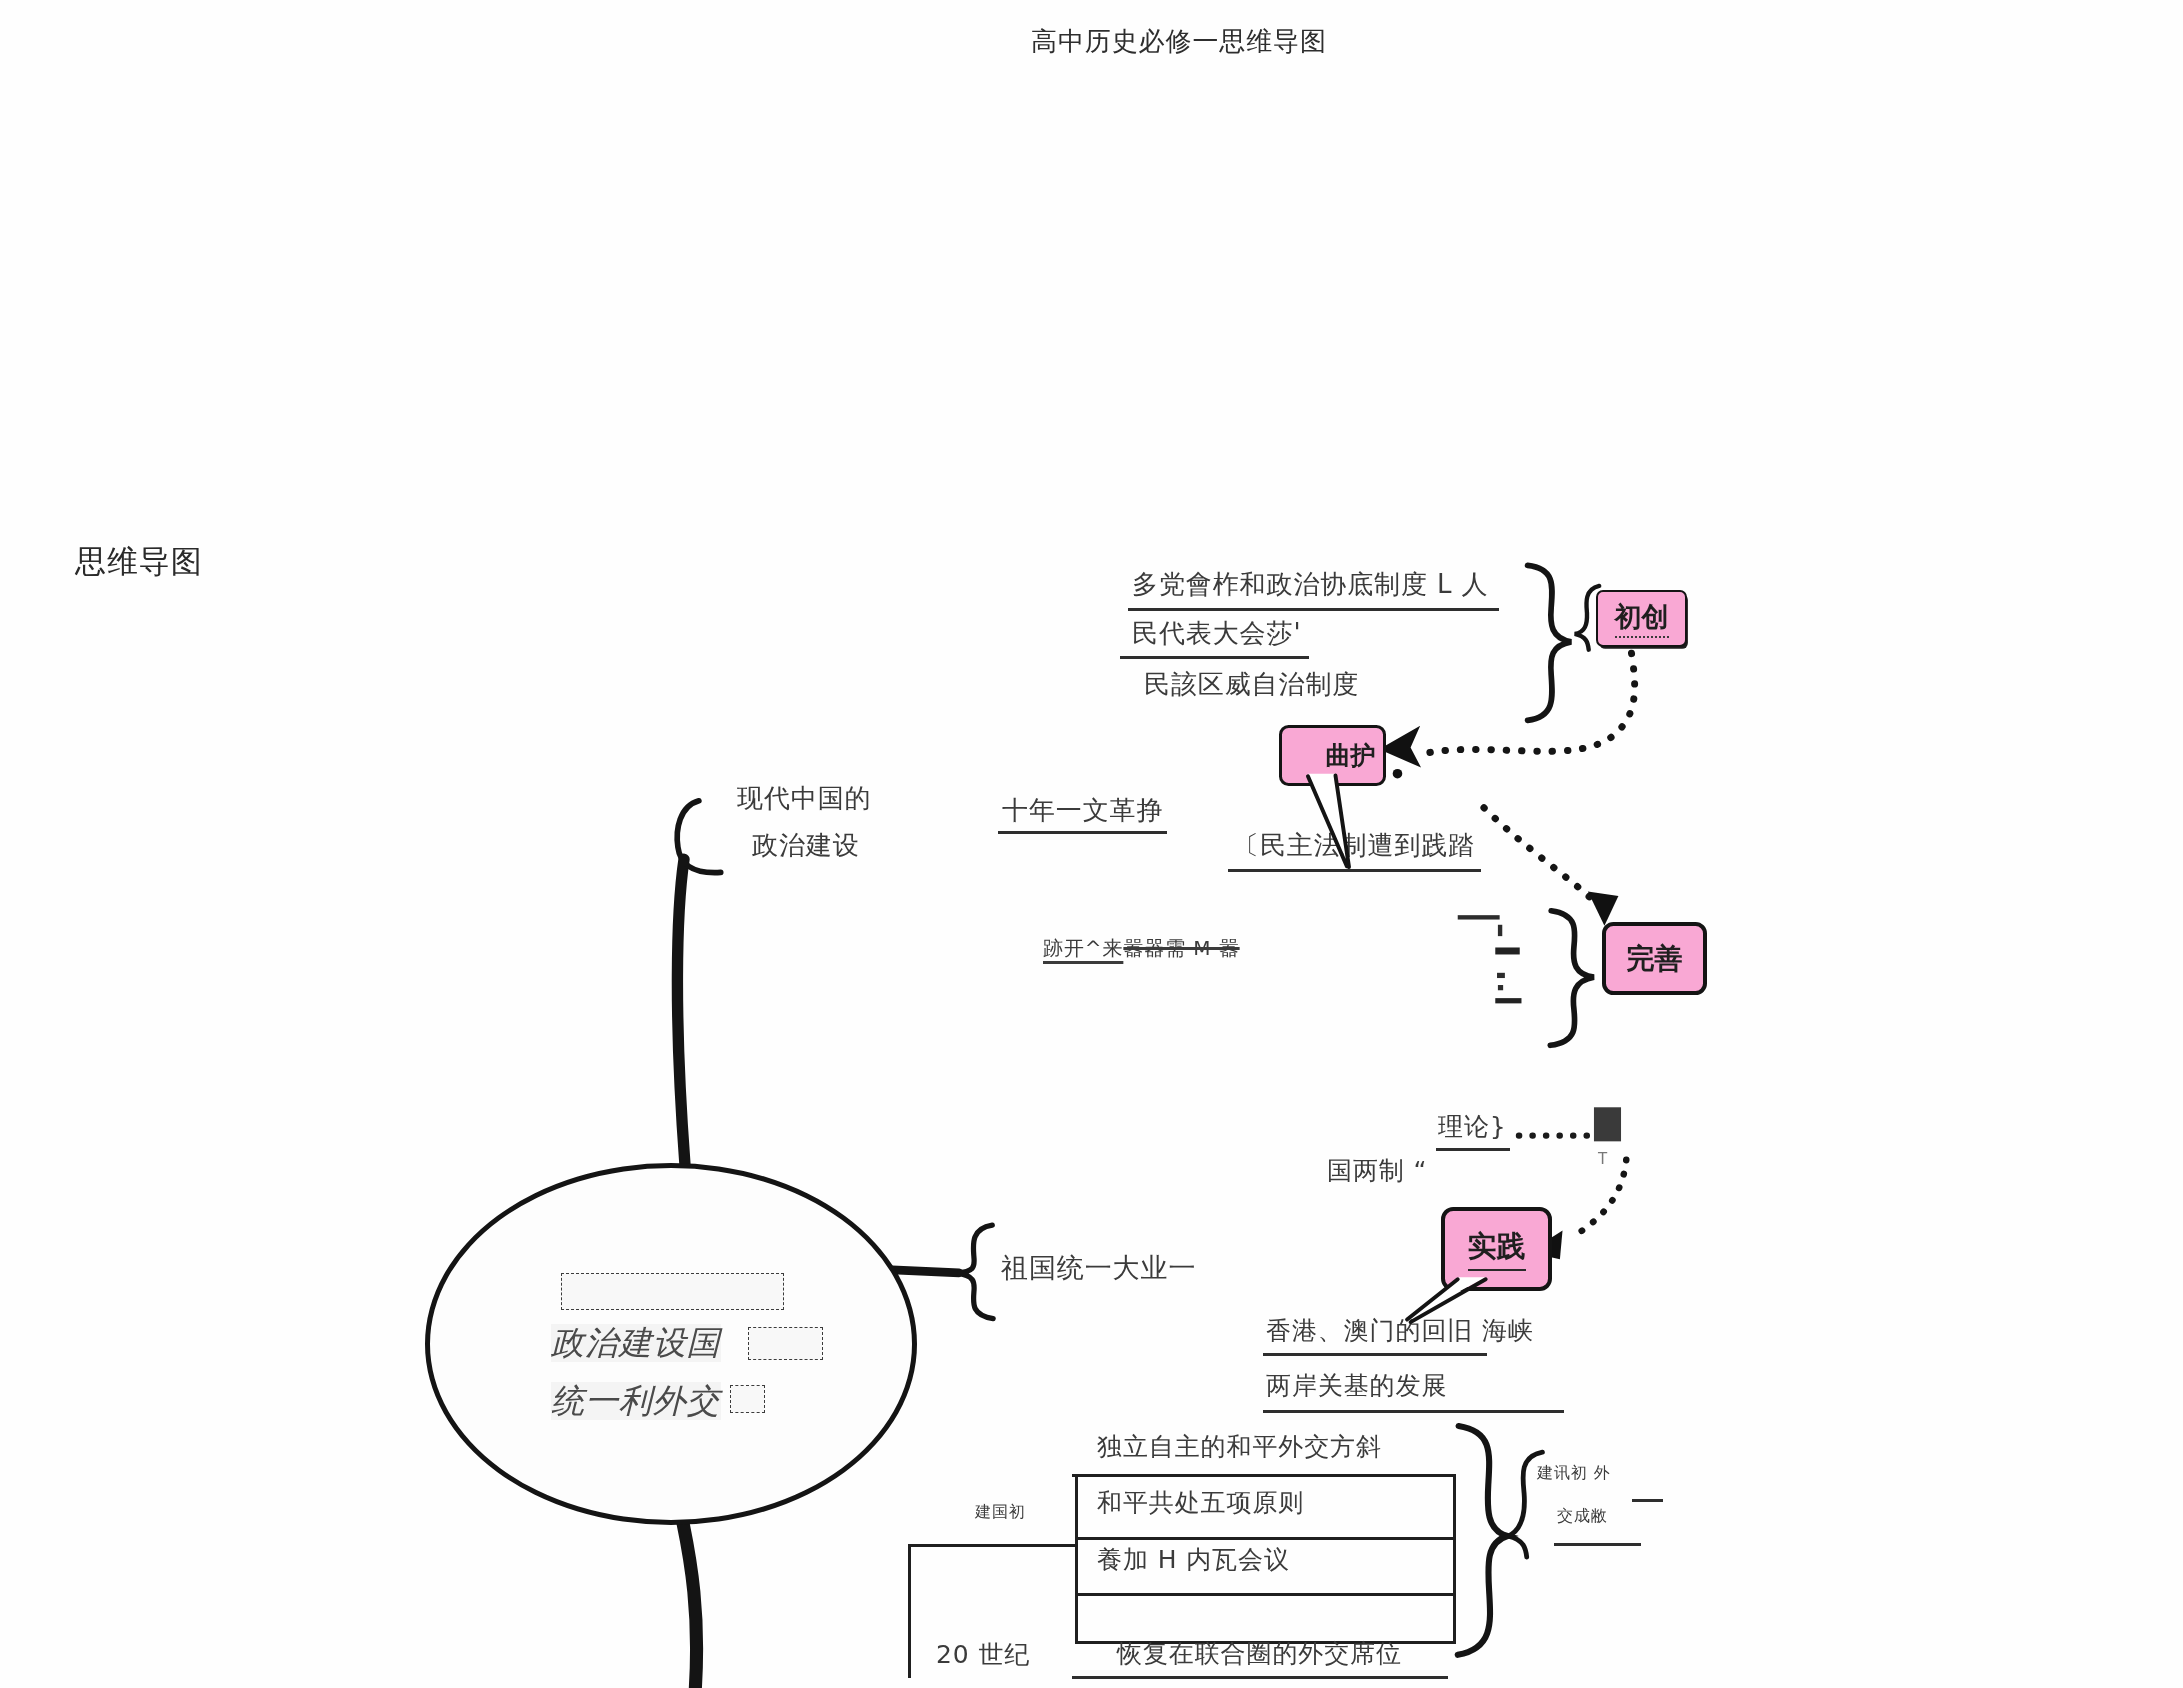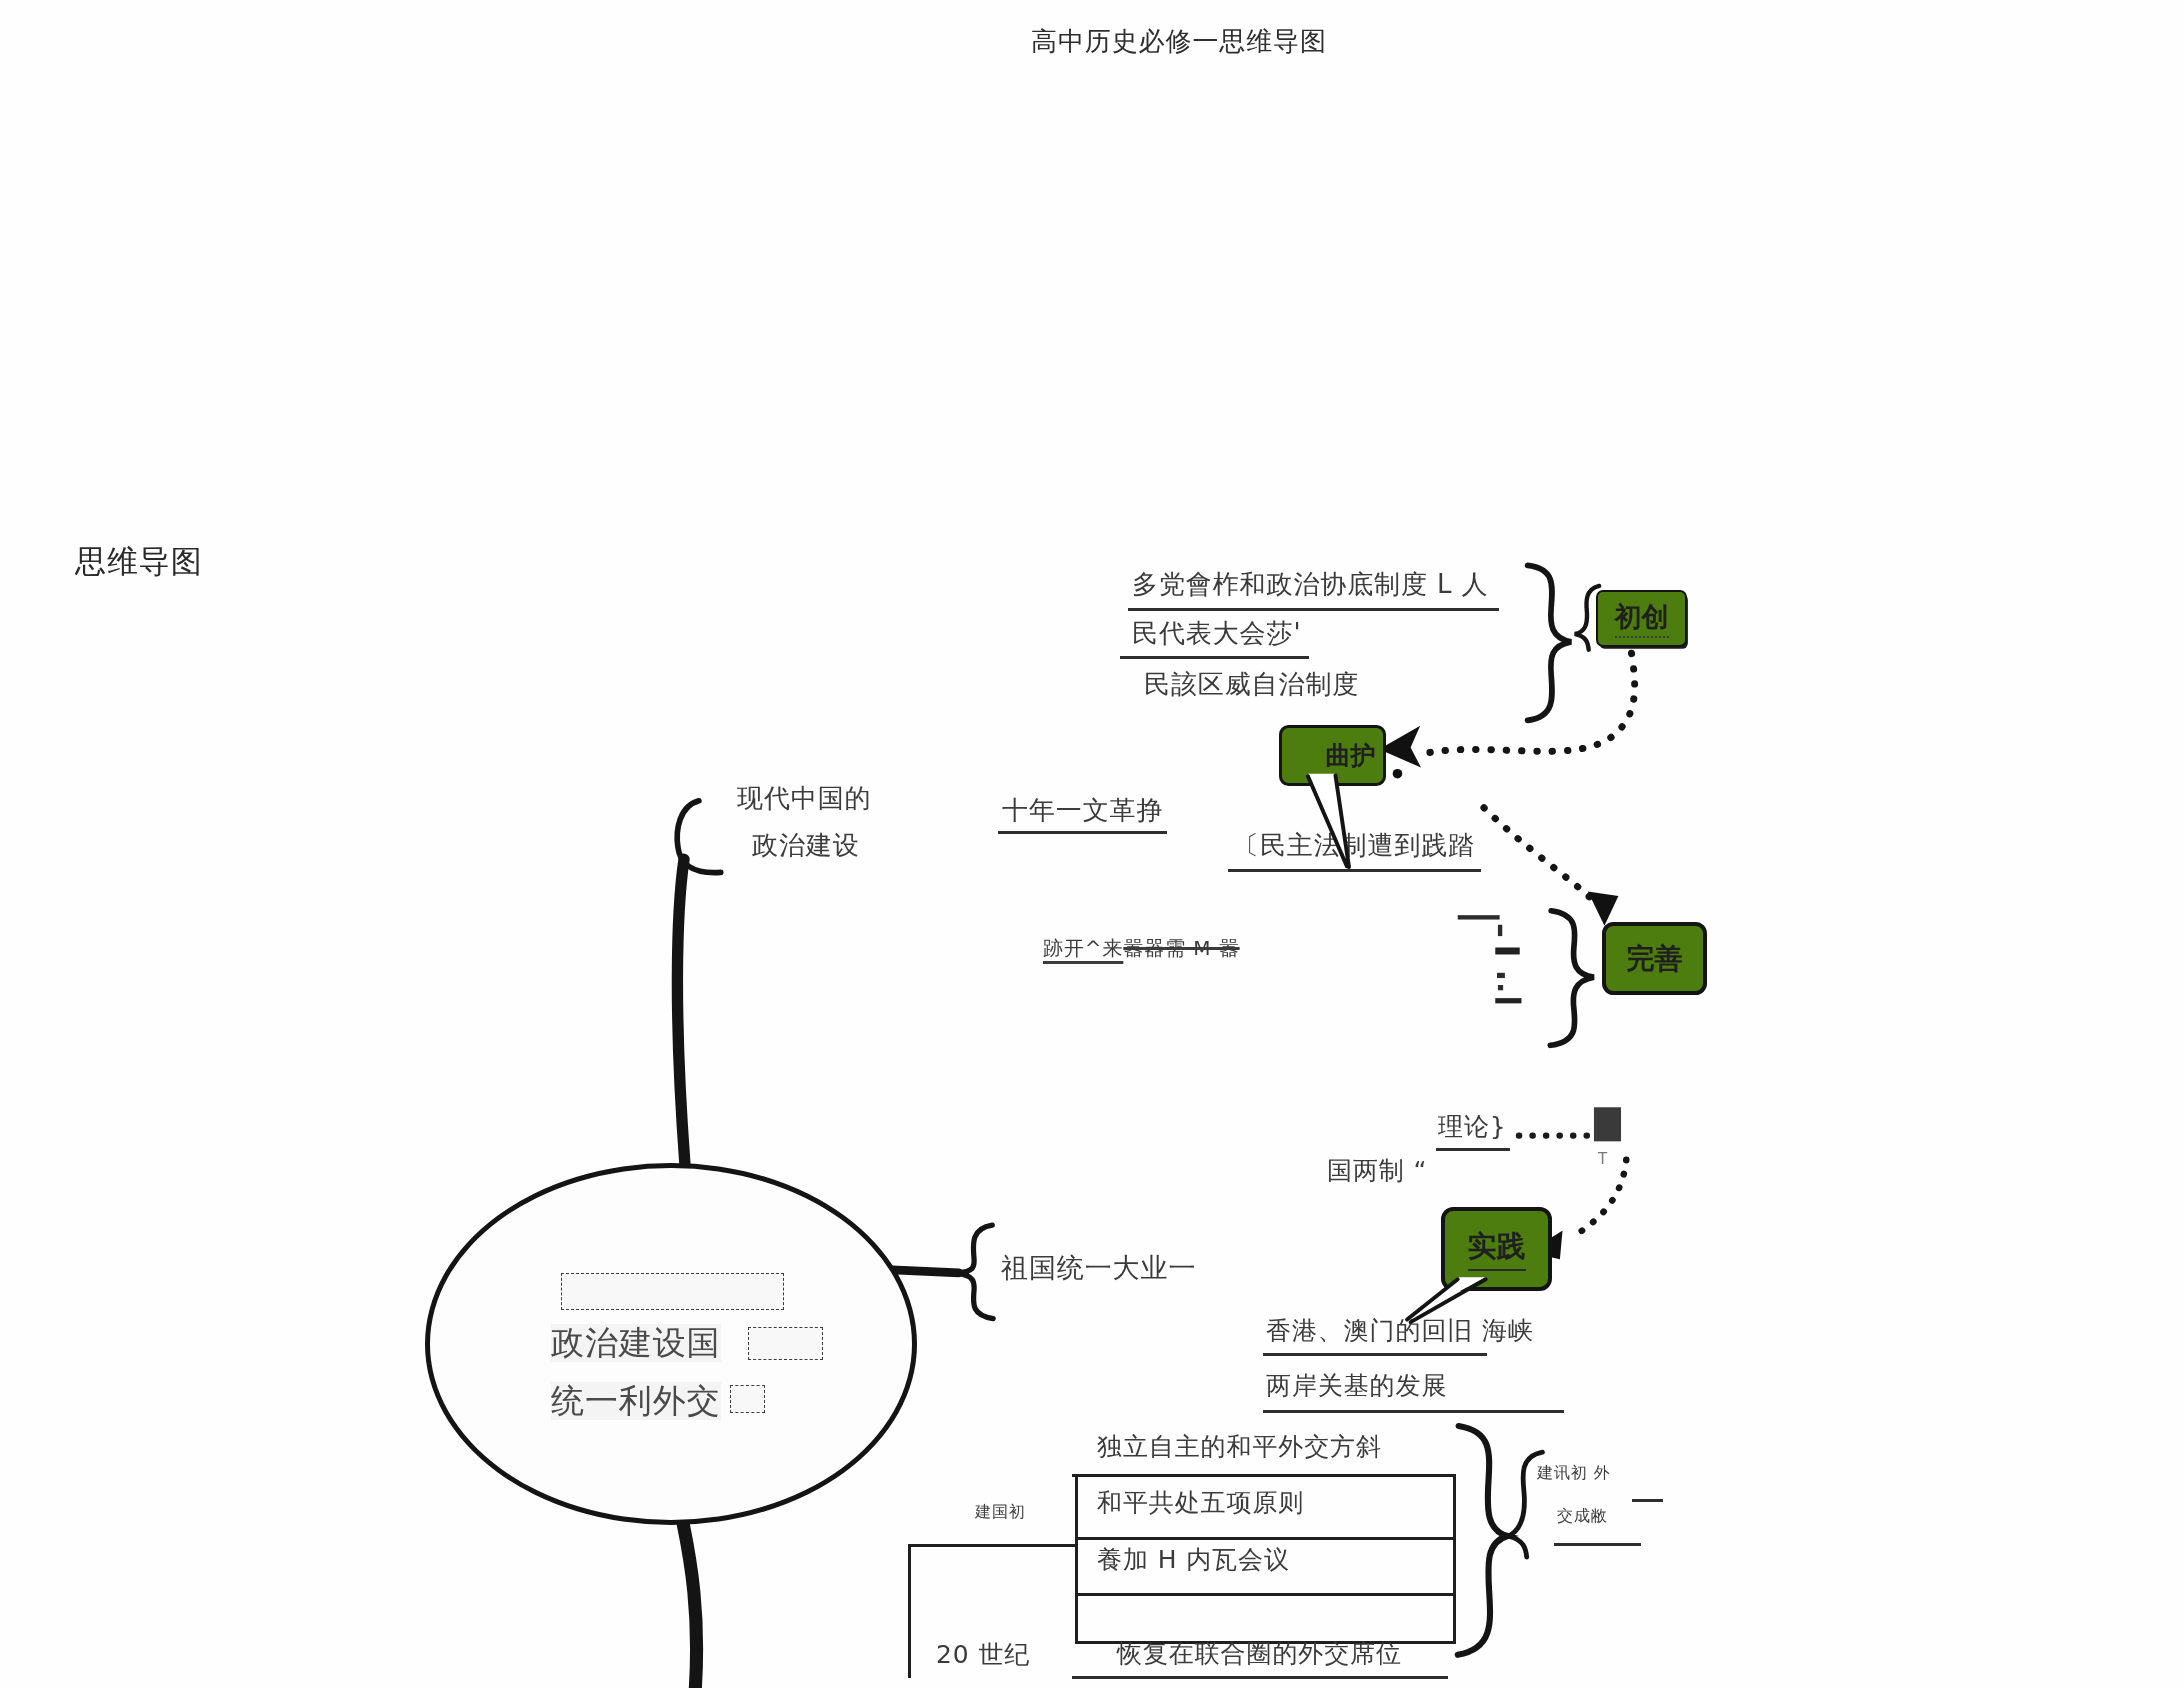--- a/index.html
+++ b/index.html
@@ -5,27 +5,27 @@
   html,body{margin:0;padding:0;background:#ffffff;}
   #stage{position:relative;width:2364px;height:1688px;background:#fefefe;overflow:hidden;
          font-family:"DejaVu Sans",sans-serif;}
   .t{position:absolute;color:#3b3b3b;white-space:nowrap;line-height:1.15;
      font-family:"DejaVu Sans",sans-serif;letter-spacing:0.9px;}
   .fs60{font-size:26px;} .fs58{font-size:25px;} .fs56{font-size:16px;}
   .fs72{font-size:31px;color:#2a2a2a;} .fs76{font-size:33px;color:#4a4a4a;}
   .fs62{font-size:27px;} .dark{color:#2e2e2e;}
   .hl{position:absolute;background:#2e2e2e;height:3.1px;}
   .vl{position:absolute;background:#1f1f1f;}
-  .bubble{position:absolute;background:#4d7c0f;border:3.9px solid #141414;border-radius:9.6px;
+  .bubble{position:absolute;background:#f9a8d4;border:3.9px solid #141414;border-radius:9.6px;
           display:flex;align-items:center;justify-content:center;font-weight:bold;color:#1f1f1f;
           font-family:"DejaVu Sans",sans-serif;}
   .ellipse{position:absolute;left:425px;top:1163px;width:482px;height:352px;
            border:5.2px solid #141414;border-radius:50%;background:#fdfdfd;}
   .dashedbox{position:absolute;border:1.7px dashed #3c3c3c;background:rgba(0,0,0,0.02);}
-  .shade{background:rgba(0,0,0,0.035);}
+  .shade{background:rgba(0,0,0,0.035);font-style:italic;}
   svg{position:absolute;left:0;top:0;}
   .strike{text-decoration:line-through;text-decoration-thickness:2.6px;}
   .u-dot{border-bottom:2.2px dotted #3a3a3a;padding-bottom:1.7px;}
   .u-solid{border-bottom:2.6px solid #2a2a2a;padding-bottom:2.6px;}
 </style>
 </head>
 <body>
 
 <div id="stage">
 

